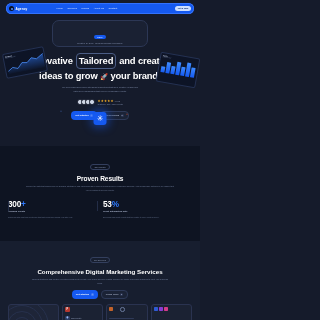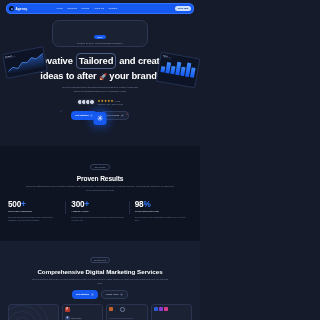--- a/index.html
+++ b/index.html
@@ -198,21 +198,21 @@
       <div class="sub">Trusted by 500+ growing brands worldwide</div>
     </div>
 
     <div class="headline">
       <div class="hl-line">
         <span>Innovative</span>
         <span class="hl-box">Tailored</span>
         <span>and creative</span>
       </div>
       <div class="hl-line">
-        <span>ideas to after</span>
+        <span>ideas to grow</span>
         <span class="rocket">🚀</span>
         <span>your brand!</span>
       </div>
     </div>
 
     <div class="hero-sub">We help businesses grow with smart marketing strategies, creative design and data-driven campaigns that deliver measurable results.</div>
 
     <div class="rating">
       <div class="avatars">
         <span></span>
@@ -282,38 +282,31 @@
 
   <div class="sec-dark results">
     <div style="text-align:center; padding-top:8px;">
       <span class="sec-pill">Our Results</span>
       <div class="sec-title">Proven Results</div>
       <div class="sec-desc">Explore the data that shows how our designs, strategies, and campaigns have helped brands achieve remarkable success. With measurable outcomes, we ensure that your investment delivers results.</div>
     </div>
 
     <div class="stats">
       <div class="stat">
+        <span class="stat-sep"></span>
         <div class="stat-num">
-          <span>500</span><u>+</u>
-        </div>
-        <div class="stat-lab">Successful Campaigns</div>
-        <div class="stat-txt">Delivering high-impact campaigns across industries that consistently exceed client expectations.</div>
+          <span>300</span><u>+</u>
+        </div>
+        <div class="stat-lab">Amazing Clients</div>
+        <div class="stat-txt">Partnering with long-term clients who trust us to grow their brands year after year.</div>
       </div>
       <div class="stat">
         <span class="stat-sep"></span>
         <div class="stat-num">
-          <span>300</span><u>+</u>
-        </div>
-        <div class="stat-lab">Amazing Clients</div>
-        <div class="stat-txt">Partnering with long-term clients who trust us to grow their brands year after year.</div>
-      </div>
-      <div class="stat">
-        <span class="stat-sep"></span>
-        <div class="stat-num">
-          <span>98</span><u>%</u>
+          <span>53</span><u>%</u>
         </div>
         <div class="stat-lab">Client Satisfaction Rate</div>
         <div class="stat-txt">Delivering high-quality results that truly matter to every client we serve.</div>
       </div>
     </div>
   </div>
 
   <div class="sec-dark services">
     <div class="svc-center">
       <span class="sec-pill">Our Services</span>

